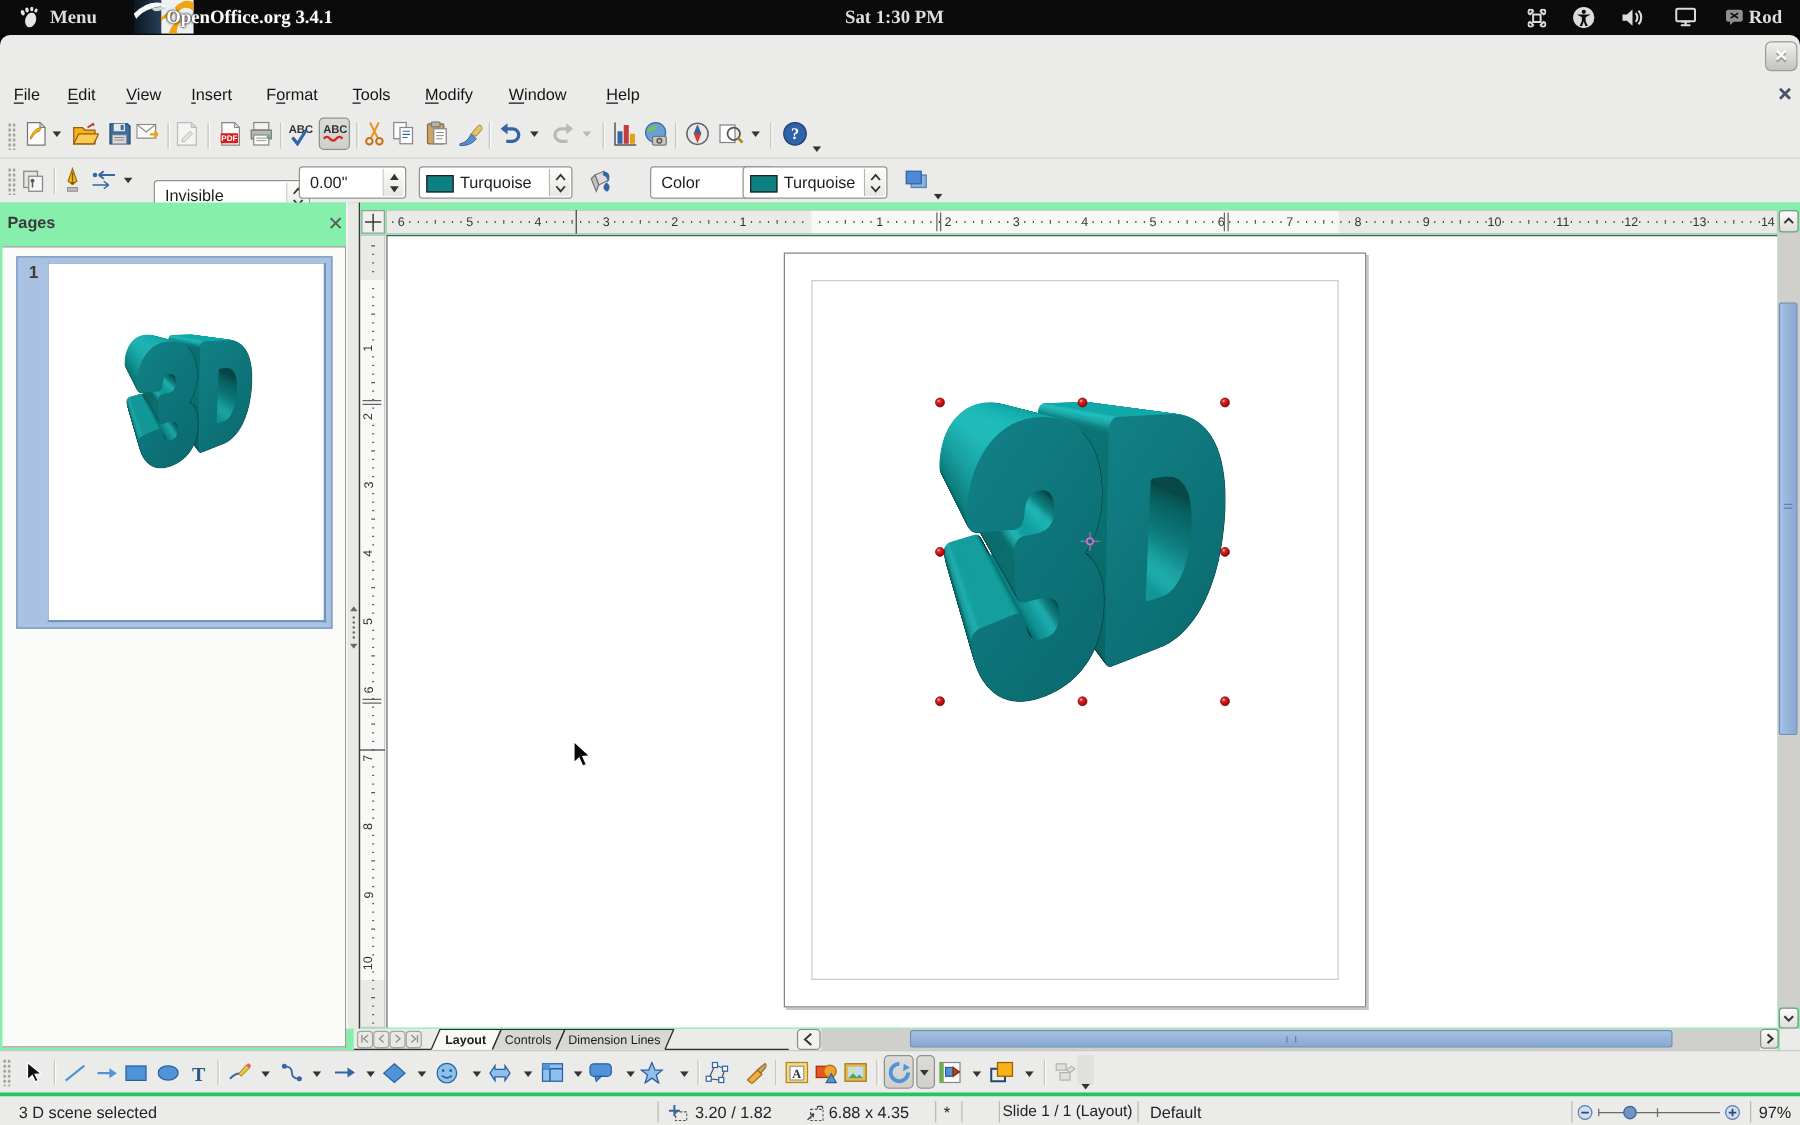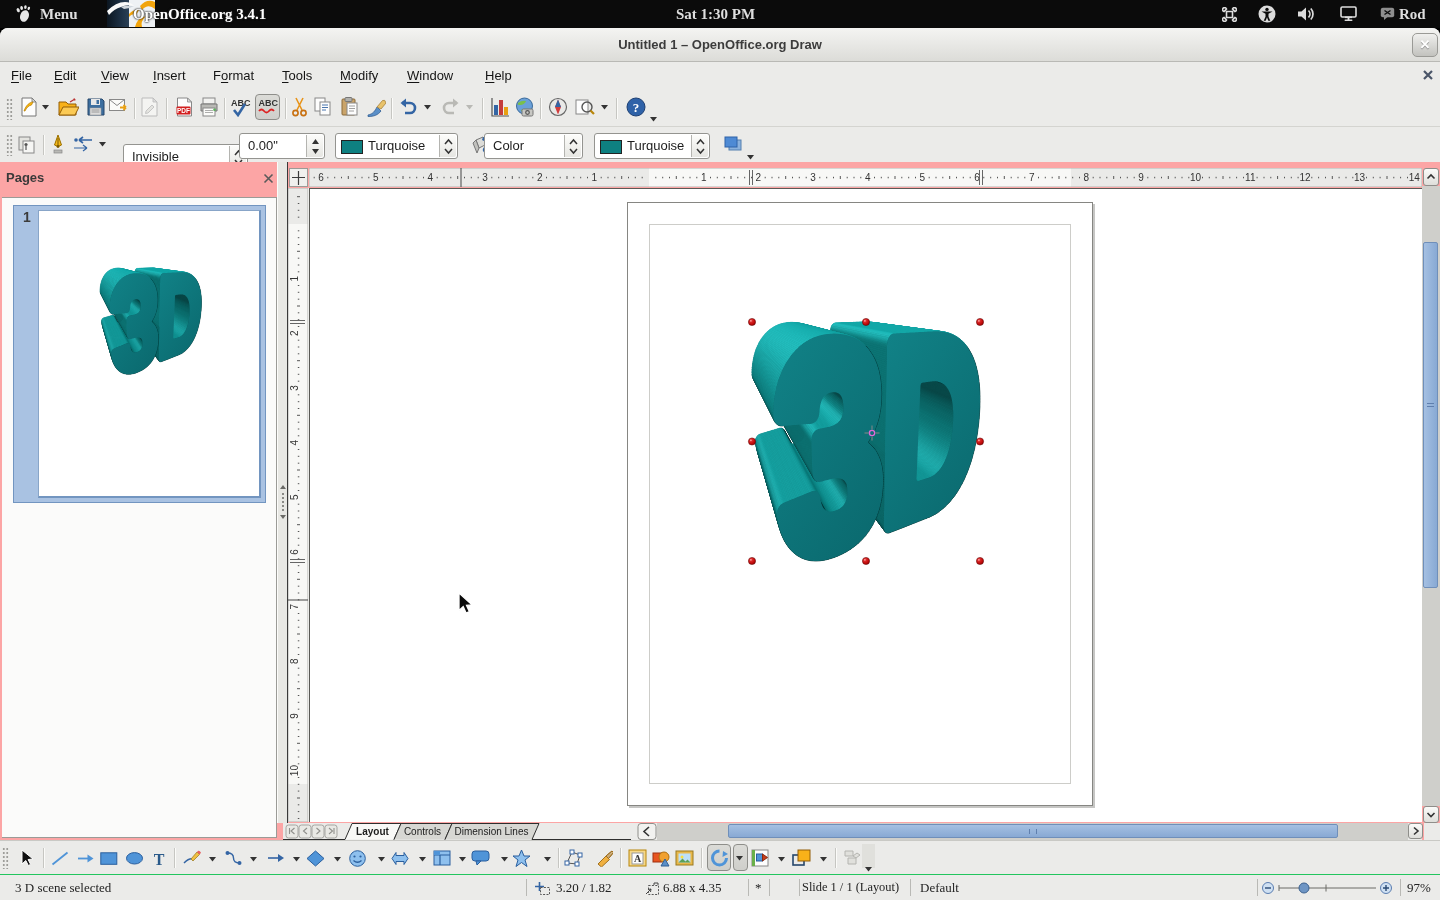--- a/index.html
+++ b/index.html
@@ -20,21 +20,21 @@
 
 #tb1 { left:0; top:62px; width:1440px; height:37px; border-bottom:1px solid #d4d4d0; background:#ebebe9; }
 #tb2 { left:0; top:99px; width:1440px; height:36px; border-bottom:1px solid #c9c9c5; background:#ebebe9; }
 .grip { width:7px; height:22px; background-image:radial-gradient(circle,#9d9d99 1px,transparent 1.2px); background-size:3.5px 4px; }
 .vsep { width:1px; background:#c6c6c2; box-shadow:1px 0 0 #fbfbf9; }
 .combo { background:#fff; border:1px solid #949490; border-radius:3px; font-size:13px; color:#1c1c1c; }
 .combo .spin { position:absolute; right:1px; top:1px; bottom:1px; width:17px; border-left:1px solid #b4b4b0; border-radius:0 2px 2px 0; background:linear-gradient(#fcfcfa,#e6e6e2); }
 .swatch { position:absolute; left:5px; top:6px; width:22px; height:14px; background:#0e8081; border:1px solid #222; }
 .pressed { border:1px solid #8e8e8a; border-radius:4px; background:linear-gradient(#dbdbd7,#cfcfcb); }
 
-#workarea { left:0; top:134px; width:1440px; height:679px; background:#fca5a5; }
+#workarea { left:0; top:134px; width:1440px; height:679px; background:#86efac; }
 #pagespanel { left:0; top:0px; width:277px; height:679px; }
 #panelhdr { left:6px; top:8px; font-size:13px; font-weight:bold; color:#3a3a3a; }
 #panelbody { left:2px; top:35px; width:275px; height:641px; background:#fbfbfa; border:1px solid #9b9b97; border-left:none; }
 #thumbsel { position:absolute; left:11px; top:7px; width:253px; height:298px; background:#a9c2e2; border:1px solid #7295c0; }
 #thumbpage { position:absolute; left:36px; top:12px; width:223px; height:288px; background:#fff; border:1px solid #88a5c8; border-right:2px solid #7295c0; border-bottom:2px solid #7295c0;}
 #splitter { left:277px; top:0; width:11px; height:661px; background:#e8e8e4; border-left:1px solid #fcfcfa; border-right:1px solid #3a3a3a; }
 #rulcorner { left:289px; top:6px; width:19px; height:19px; background:#f0f0ee; border:1px solid #9b9b97; }
 #hrul { left:309px; top:6px; width:1113px; height:19px; background:#ebebe9; }
 #vrul { left:288px; top:26px; width:21px; height:634px; background:#ebebe9; }
 #canvas { left:309px; top:26px; width:1113px; height:634px; background:#fff; border-top:1px solid #5a5a56; border-left:1px solid #5a5a56; }
@@ -42,21 +42,21 @@
 #margins { position:absolute; left:22px; top:22px; width:422px; height:560px; border:1px solid #cdcdc9; }
 
 #vsb { left:1422px; top:24px; width:18px; height:620px; background:#cfcfcb; }
 .sbtn { position:absolute; background:linear-gradient(#fbfbf9,#dededa); border:1px solid #8e8e8a; border-radius:3px; color:#333; text-align:center; }
 #vthumb { position:absolute; left:1px; top:56px; width:15px; height:346px; background:linear-gradient(90deg,#a5c0e2,#88a9d4); border:1px solid #6f8fba; border-radius:2px; }
 #tabrow { left:283px; top:661px; width:1139px; height:17px; background:#ebebe9; }
 #hsb { left:657px; top:661px; width:751px; height:17px; background:#cfcfcb; }
 #hthumb { position:absolute; left:71px; top:1px; width:610px; height:14px; background:linear-gradient(#a5c0e2,#88a9d4); border:1px solid #6f8fba; border-radius:2px; }
 
 #btb { left:0; top:812px; width:1440px; height:33px; background:#ebebe9; border-top:1px solid #c9c9c5; }
-#statusbar { left:0; top:846px; width:1440px; height:26px; background:#ebebe9; border-top:1px solid #22c55e; font-size:13px; color:#232323;font-family:Liberation Serif, serif; }
+#statusbar { left:0; top:846px; width:1440px; height:26px; background:#ebebe9; border-top:3px solid #22c55e; font-size:13px; color:#232323; }
 #statusbar .s { position:absolute; top:0; line-height:25px; }
 .ssep { position:absolute; top:4px; width:1px; height:17px; background:#b9b9b5; }
 </style>
 </head>
 <body>
 <div class="abs" id="topbar">
   <svg class="abs" style="left:14px;top:5px" width="17" height="18" viewBox="0 0 17 18">
       <g fill="#e6e6e6">
         <ellipse cx="10.5" cy="11" rx="4.3" ry="6" transform="rotate(18 10.5 11)"></ellipse>
         <ellipse cx="4.2" cy="5.2" rx="1.5" ry="2.2" transform="rotate(-25 4.2 5.2)"></ellipse>
@@ -103,23 +103,20 @@
       <rect x="4.5" y="14.4" width="8" height="1.6" rx="0.8" fill="#dcdcdc"></rect>
     </svg>
   <svg class="abs" style="left:1380px;top:7px" width="15" height="14" viewBox="0 0 15 14">
       <rect x="0.8" y="0.8" width="13.4" height="9.5" rx="2" fill="#8e8e8e"></rect>
       <path d="M4 10 l0 3 l3.5-3z" fill="#8e8e8e"></path>
       <path d="M4.5 3.5 l6 4 m0-4 l-6 4" stroke="#0b0b0b" stroke-width="1.4"></path>
     </svg>
   <span class="itm" style="left:1399px">Rod</span>
 </div>
 <div class="abs" id="win">
-  <div class="abs" id="titlebar">
-      <div class="t">Untitled 1 – OpenOffice.org Draw</div>
-    </div>
   <div class="abs" id="closebtn">✕</div>
   <div class="abs" id="menubar">
     <span class="mi" style="left:11px"><u>F</u>ile</span>
     <span class="mi" style="left:54px"><u>E</u>dit</span>
     <span class="mi" style="left:101px"><u>V</u>iew</span>
     <span class="mi" style="left:153px"><u>I</u>nsert</span>
     <span class="mi" style="left:213px">F<u>o</u>rmat</span>
     <span class="mi" style="left:282px"><u>T</u>ools</span>
     <span class="mi" style="left:340px"><u>M</u>odify</span>
     <span class="mi" style="left:407px"><u>W</u>indow</span>
@@ -298,21 +295,21 @@
         <span class="spin"><svg width="15" height="22" viewBox="0 0 15 22" style="margin:1px 0 0 1px">
             <path d="M4 8 L7.5 4 L11 8 M4 13 L7.5 17 L11 13" fill="none" stroke="#333" stroke-width="1.5"></path>
           </svg></span>
       </div>
       <svg class="abs" style="left:468px;top:7px" width="24" height="22" viewBox="0 0 24 22">
         <path d="M8 6 L15 3 L19 10 L11 14z" fill="#dcdcd8" stroke="#777" stroke-width="1"></path>
         <path d="M8 6 L11 14 L9 19 L5 9z" fill="#c2c2be" stroke="#777" stroke-width="1"></path>
         <path d="M15 3 q6 1 4 7 l-2 4 q3-6-3-8z" fill="#3465a4"></path>
         <path d="M17 12 q4 2 2 6 q-1.5 3-4-1 q-1-2 2-5z" fill="#3465a4"></path>
       </svg>
-      <div class="abs combo" style="left:484px;top:6px;width:99px;height:26px">
+      <div class="abs combo" style="left:520px;top:6px;width:99px;height:26px">
         <span style="position:absolute;left:8px;top:4px">Color</span>
         <span class="spin"><svg width="15" height="22" viewBox="0 0 15 22" style="margin:1px 0 0 1px">
             <path d="M4 8 L7.5 4 L11 8 M4 13 L7.5 17 L11 13" fill="none" stroke="#333" stroke-width="1.5"></path>
           </svg></span>
       </div>
       <div class="abs combo" style="left:594px;top:6px;width:116px;height:26px">
         <span class="swatch"></span>
         <span style="position:absolute;left:32px;top:4px">Turquoise</span>
         <span class="spin"><svg width="15" height="22" viewBox="0 0 15 22" style="margin:1px 0 0 1px">
             <path d="M4 8 L7.5 4 L11 8 M4 13 L7.5 17 L11 13" fill="none" stroke="#333" stroke-width="1.5"></path>

